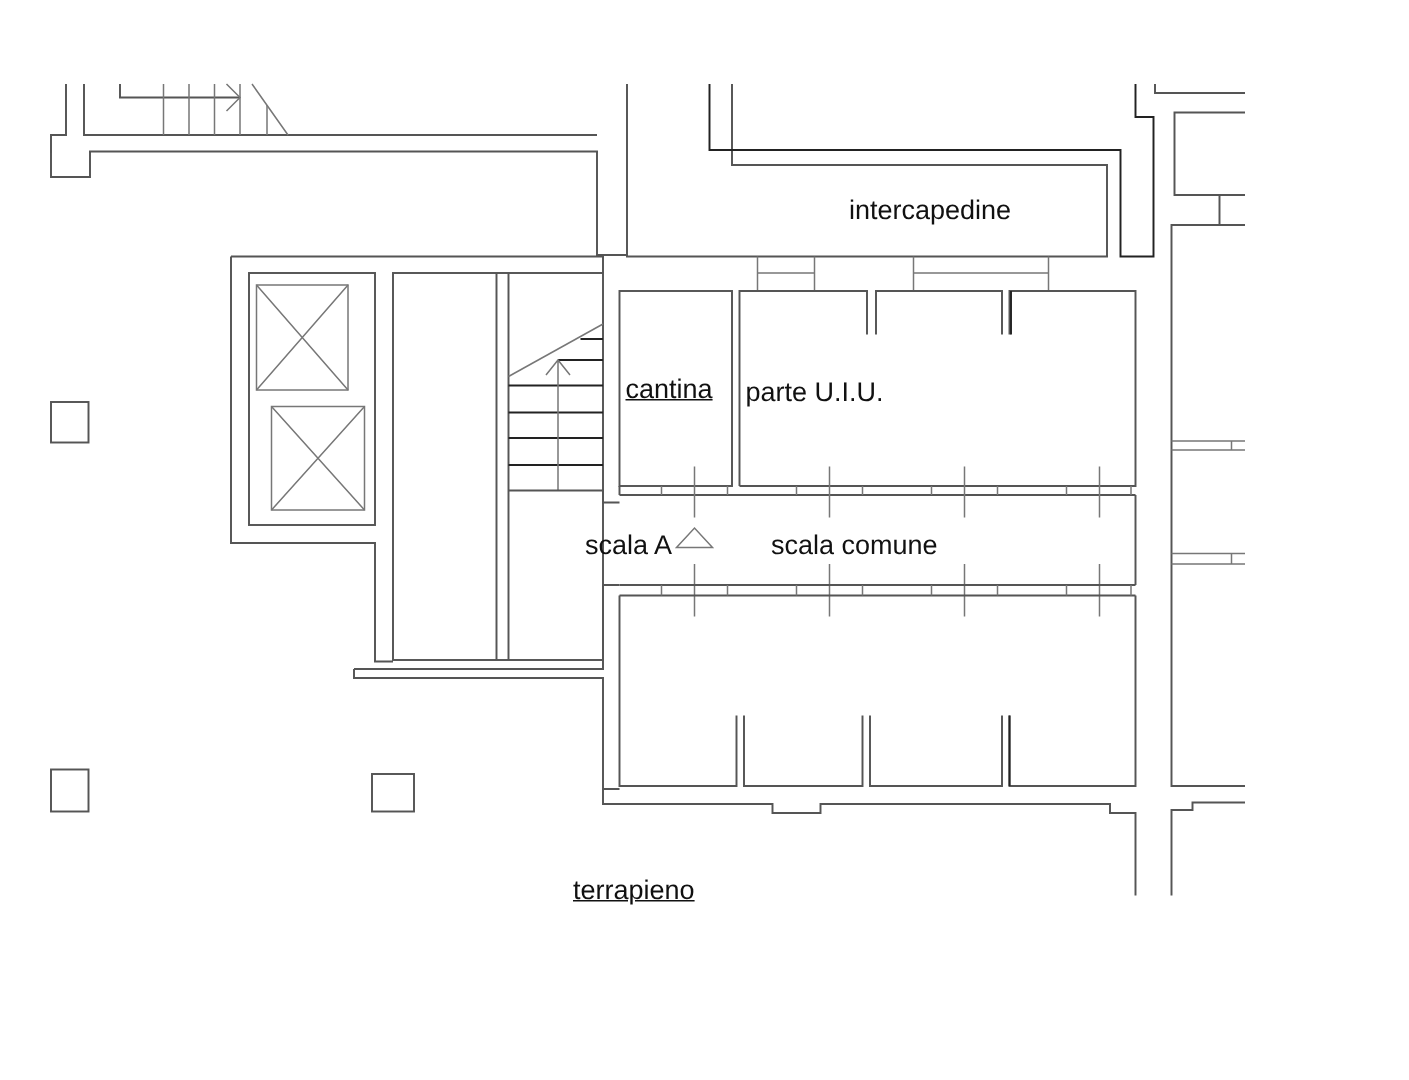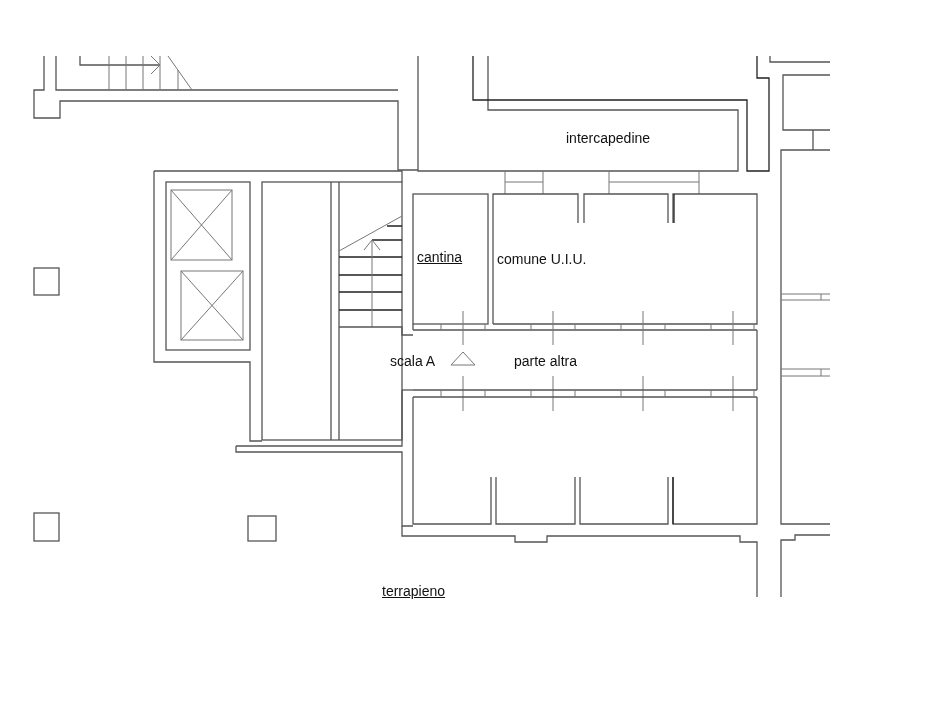--- a/index.html
+++ b/index.html
@@ -2,21 +2,21 @@
 <html><head>
   <meta charset="utf-8">
   <style>
     html, body { margin: 0; padding: 0; background: #ffffff; }
     body { width: 939px; height: 720px; position: relative; overflow: hidden;
            font-family: "Liberation Sans", sans-serif; }
     #plan { position: absolute; left: 0; top: 0; width: 939px; height: 720px; }
     .w { fill: none; stroke: #555555; stroke-width: 1.3; }
     .d { fill: none; stroke: #222222; stroke-width: 1.3; }
     .t { fill: none; stroke: #777777; stroke-width: 1; }
-    .lbl { position: absolute; font-size: 14px; color: #111111; white-space: nowrap;
+    .lbl { position: absolute; font-size: 18px; color: #111111; white-space: nowrap;
            line-height: 1; }
   </style>
 </head>
 <body>
 
 <svg id="plan" viewBox="0 0 939 720" xmlns="http://www.w3.org/2000/svg">
 
   <g>
     <path class="w" d="M44,56 V90 H34 V118 H60 V101 H398 V170 H418"></path>
     <path class="w" d="M56,56 V90 H398"></path>
@@ -85,16 +85,16 @@
     <path class="w" d="M402,526 V536 H515 V542 H547 V536 H740 V542 H757 V597"></path>
   </g>
 
   <rect class="w" x="34" y="268" width="25" height="27"></rect>
   <rect class="w" x="34" y="513" width="25" height="28"></rect>
   <rect class="w" x="248" y="516" width="28" height="25"></rect>
 </svg>
 
 <div class="lbl" style="left:566px;top:131px;">intercapedine</div>
 <div class="lbl" style="left:417px;top:250px;text-decoration:underline;">cantina</div>
-<div class="lbl" style="left:497px;top:252px;">comune U.I.U.</div>
+<div class="lbl" style="left:497px;top:252px;">parte U.I.U.</div>
 <div class="lbl" style="left:354px;top:354px;margin-left:36px;">scala A</div>
-<div class="lbl" style="left:514px;top:354px;">parte altra</div>
+<div class="lbl" style="left:514px;top:354px;">scala comune</div>
 <div class="lbl" style="left:382px;top:584px;text-decoration:underline;">terrapieno</div>
 
 </body></html>

